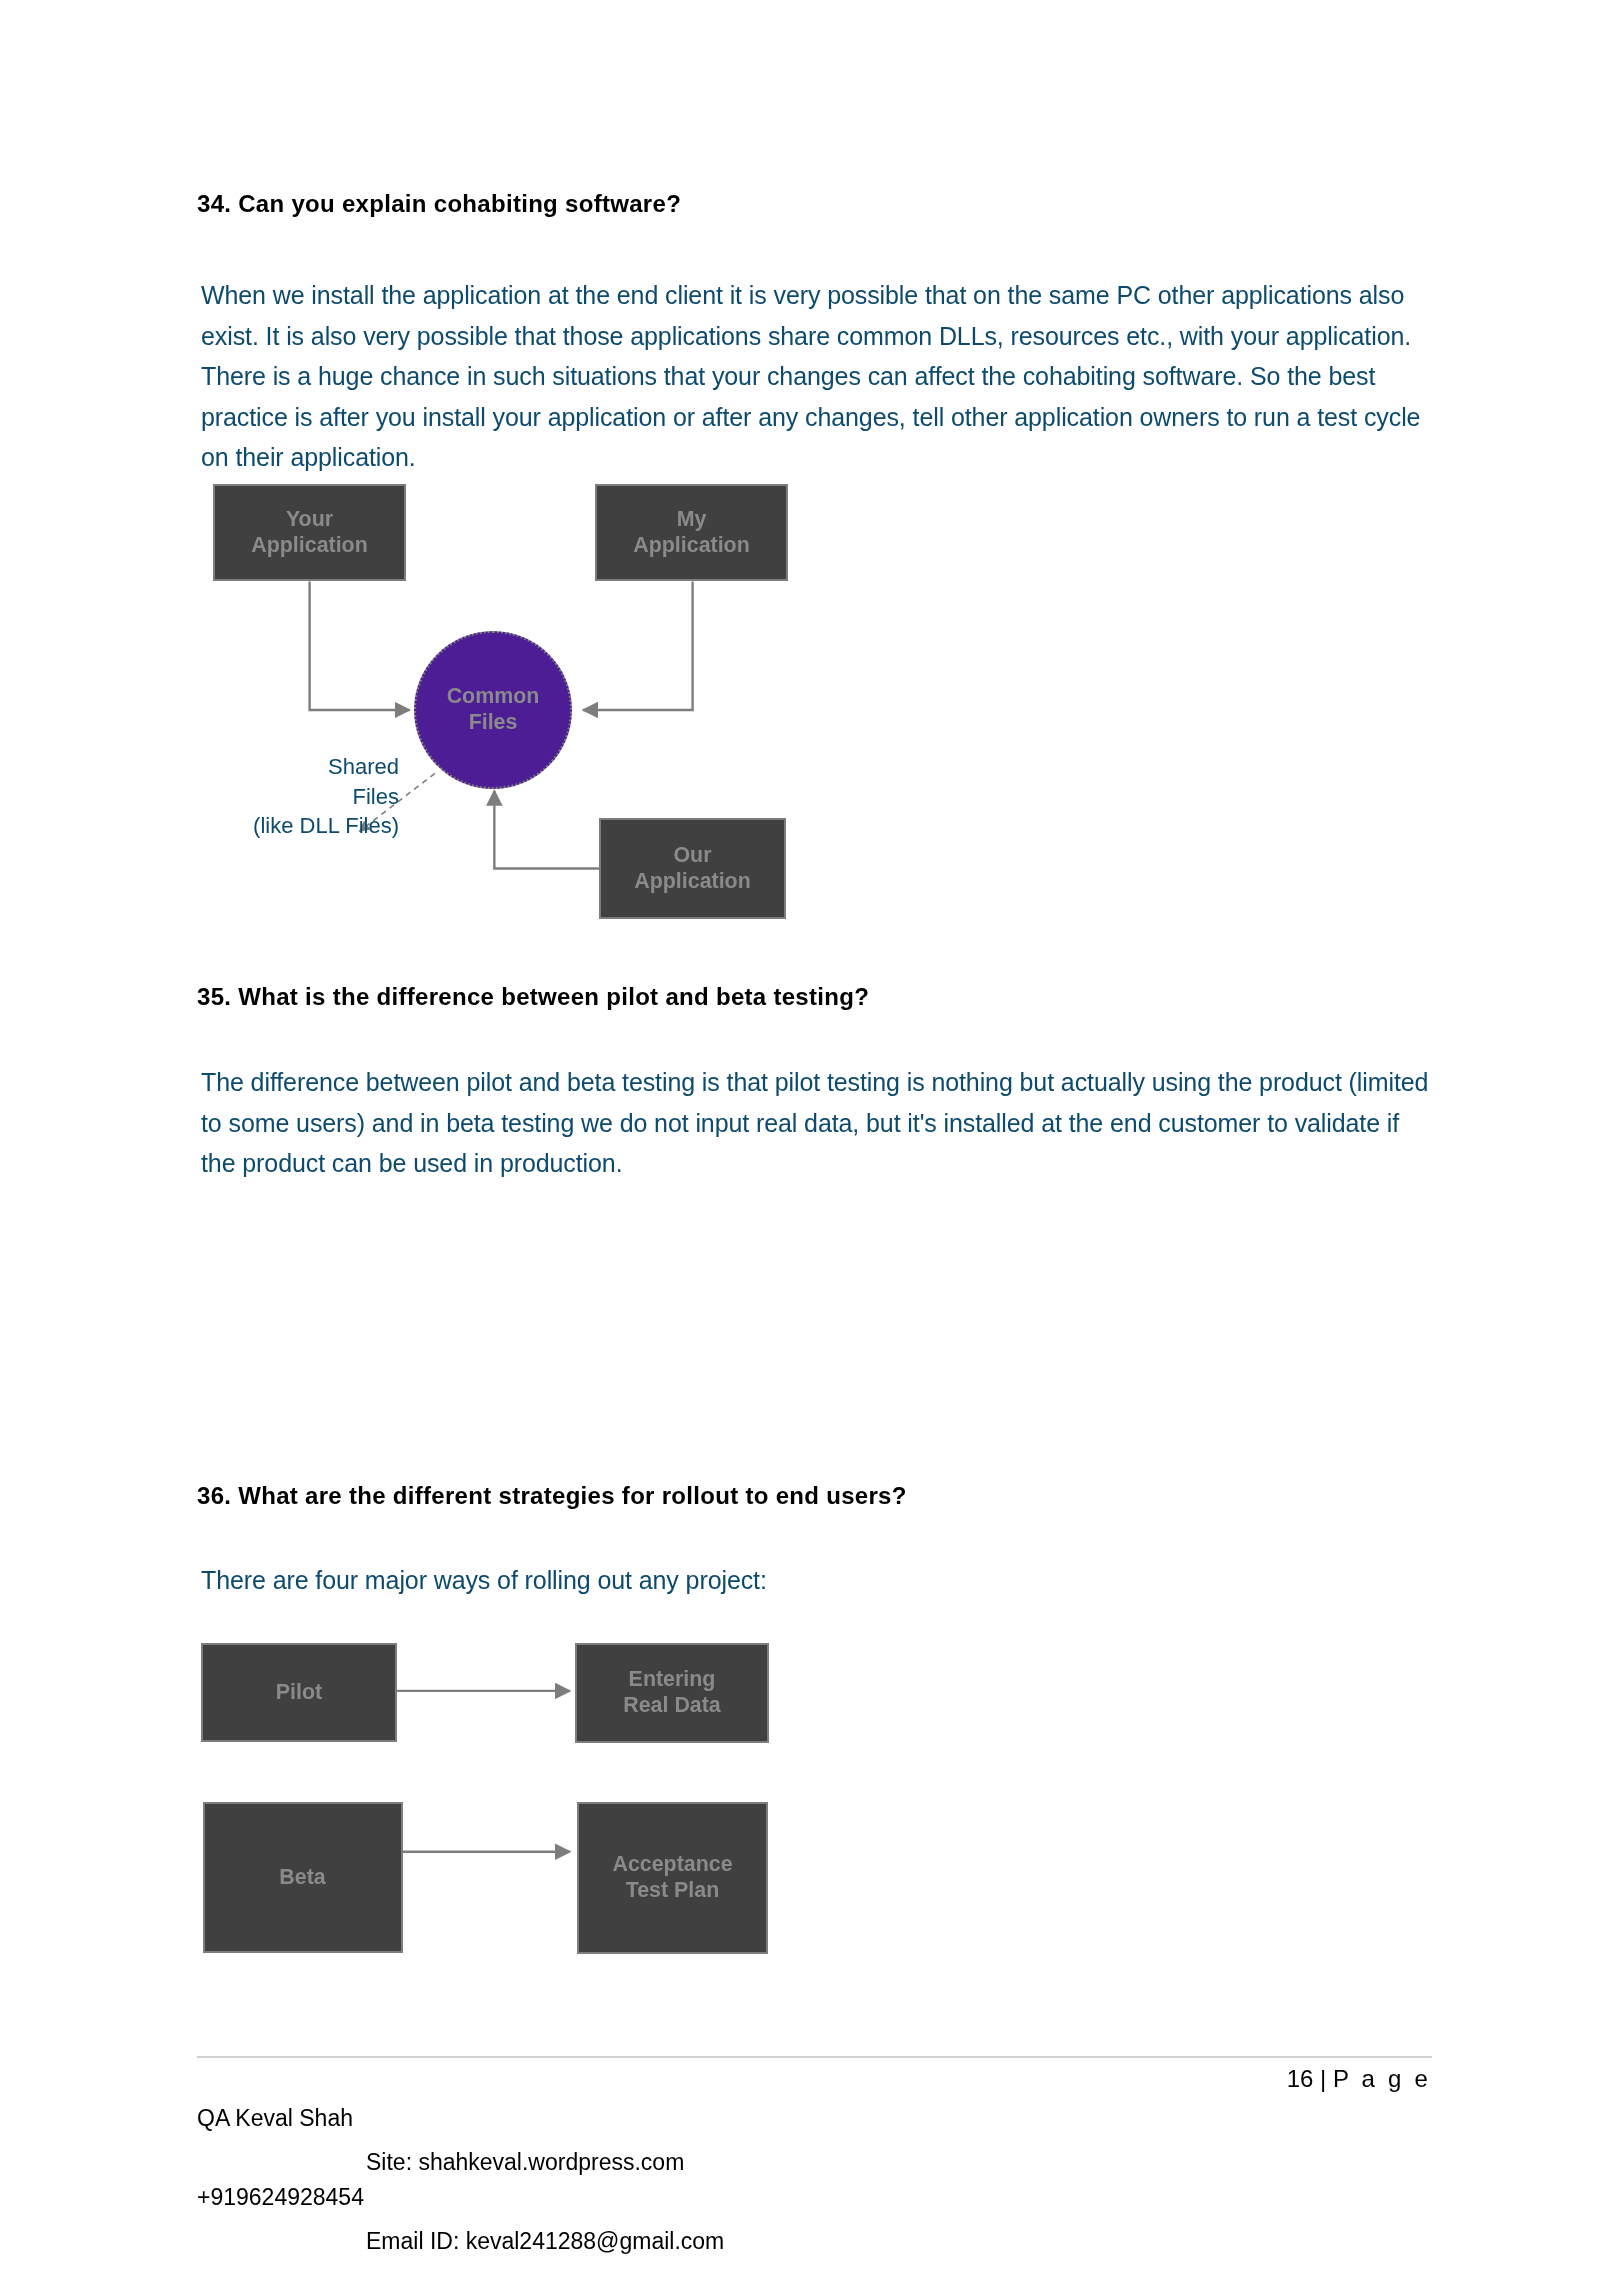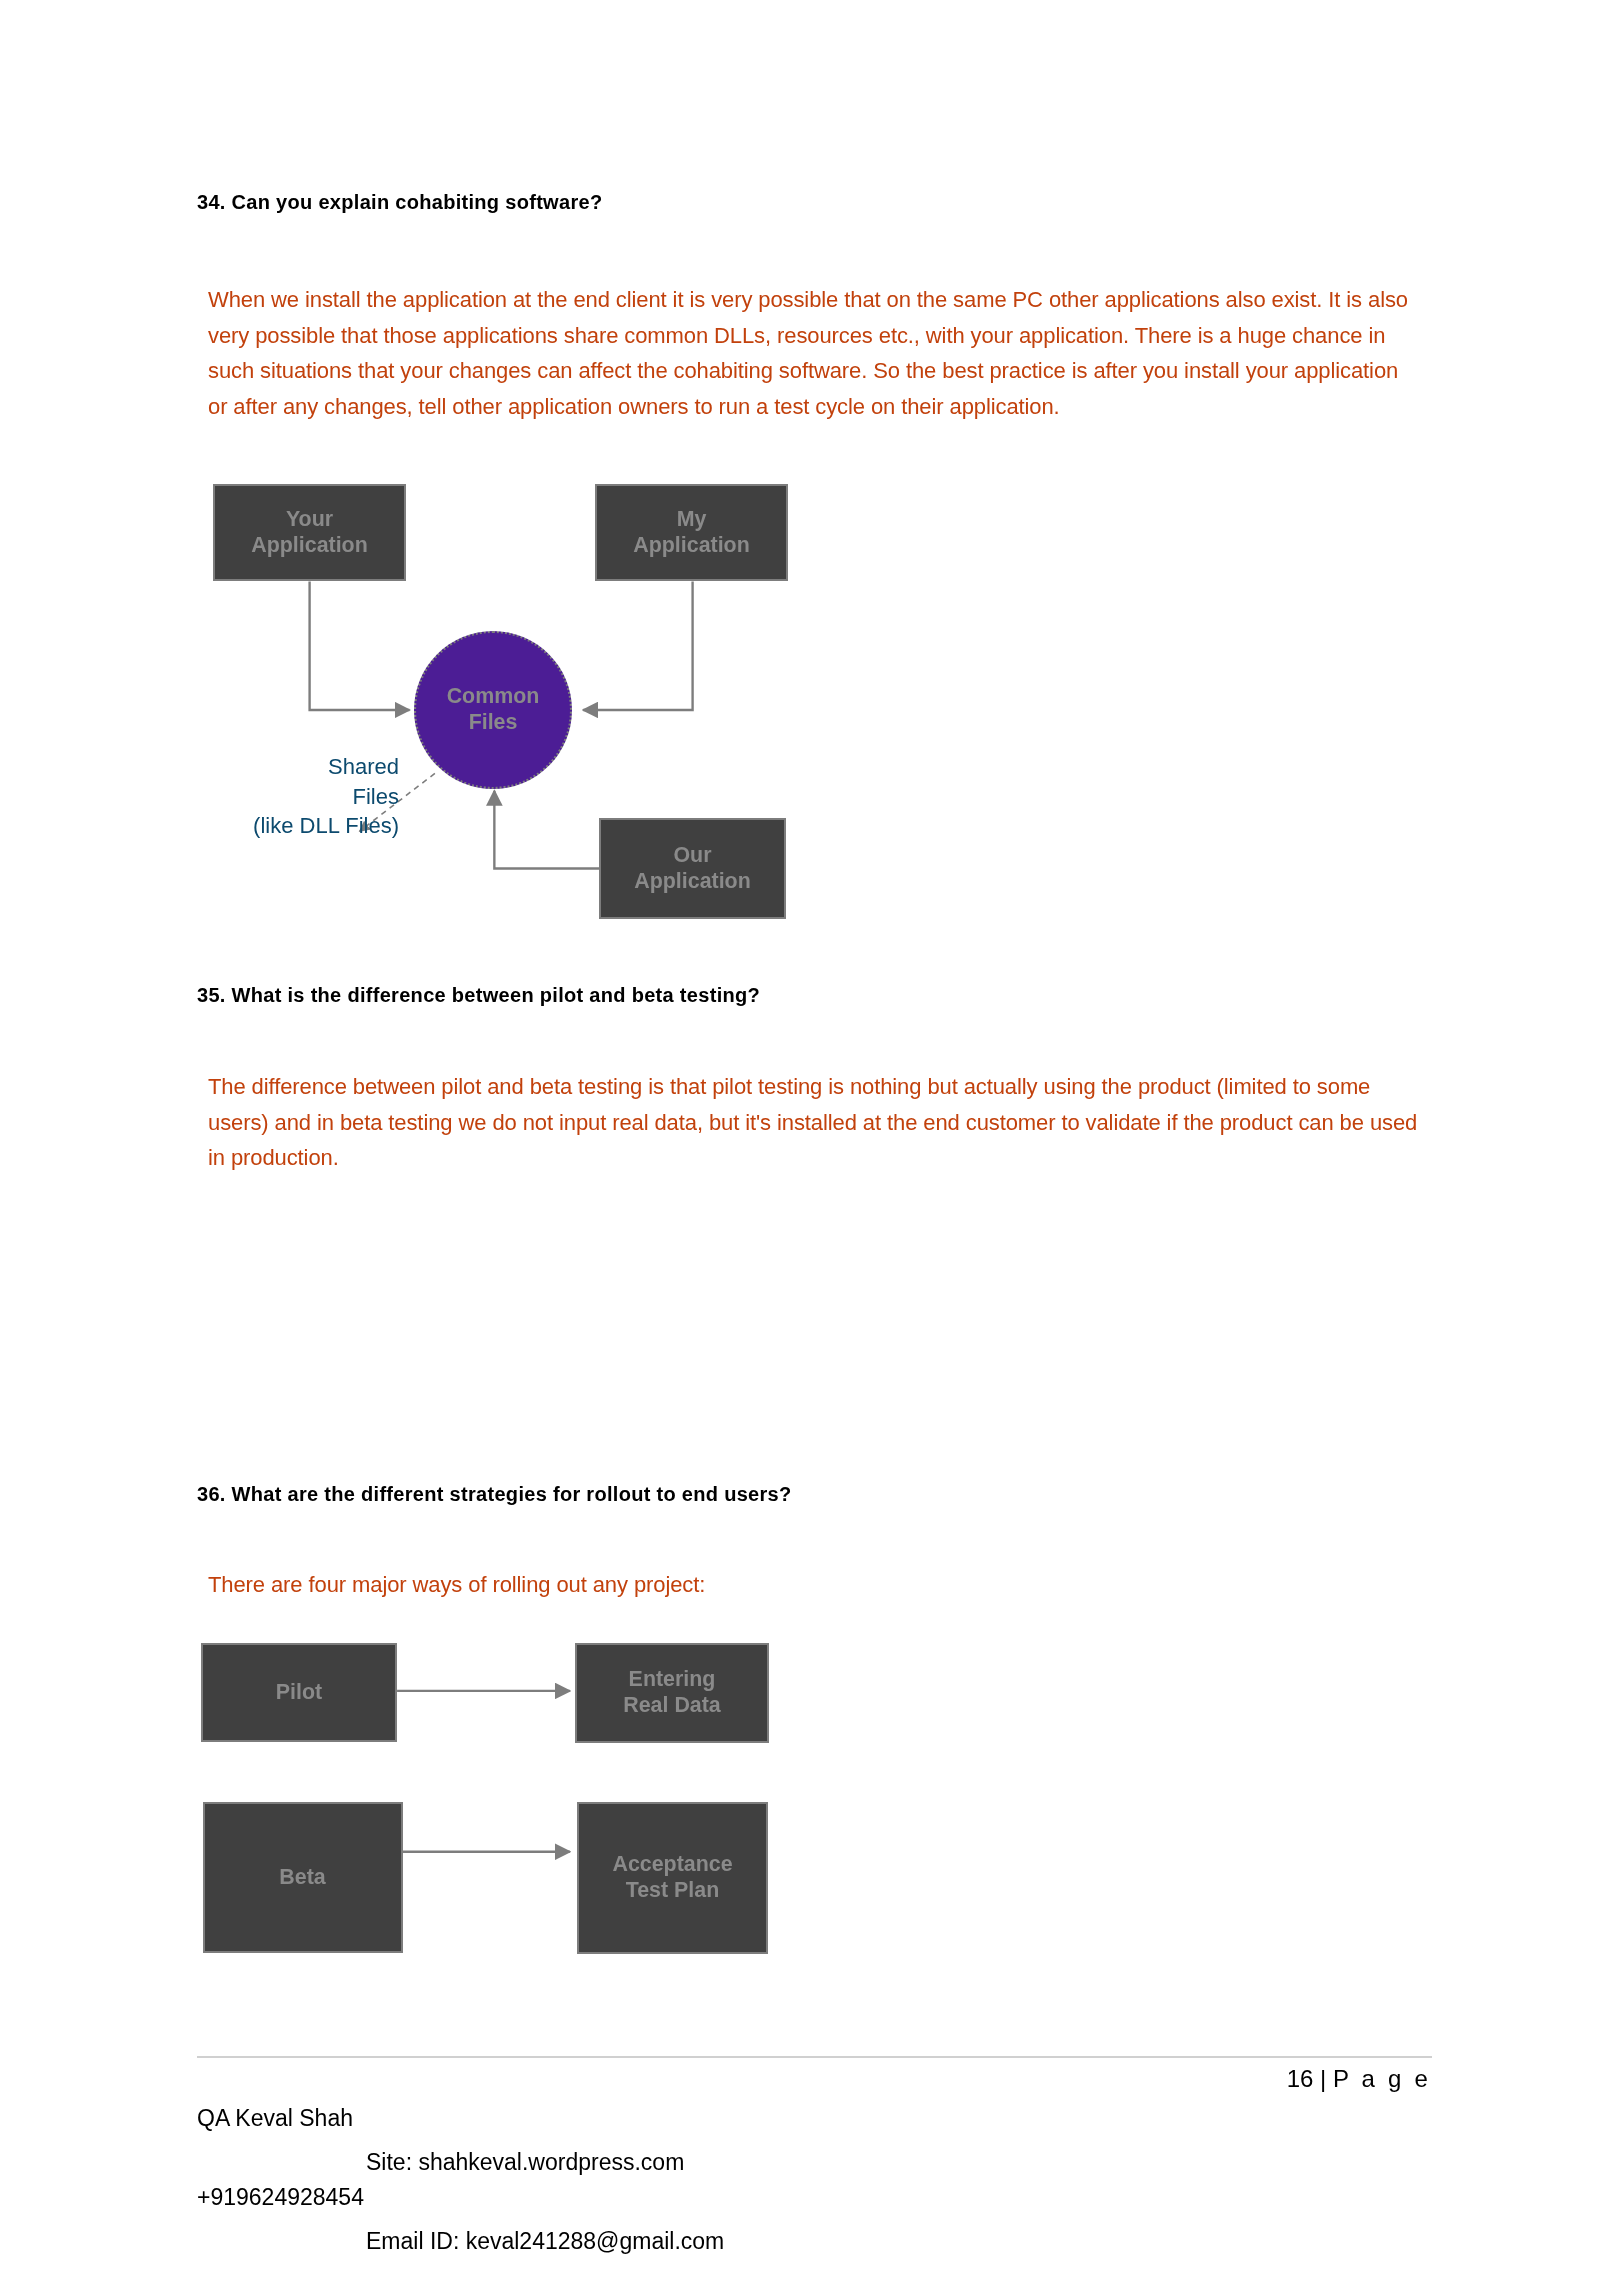--- a/index.html
+++ b/index.html
@@ -24,32 +24,32 @@
   }
   .content {
     position: absolute;
     left: 197px;
     top: 0;
     width: 1237px;
   }
 
   
   h2.q-heading {
-    font-size: 20px;
+    font-size: 24px;
     font-weight: bold;
     letter-spacing: 0.3px;
     margin: 0;
     color: #000;
     line-height: 1.2;
   }
   p.body-text {
-    font-size: 22px;
+    font-size: 25px;
     line-height: 1.62;
-    margin: 11px;
-    color: #c2410c;
+    margin: 4px;
+    color: #0c4a6e;
     letter-spacing: -0.1px;
   }
 
   
   .diagram {
     position: relative;
   }
   .dbox {
     position: absolute;
     box-sizing: border-box;

